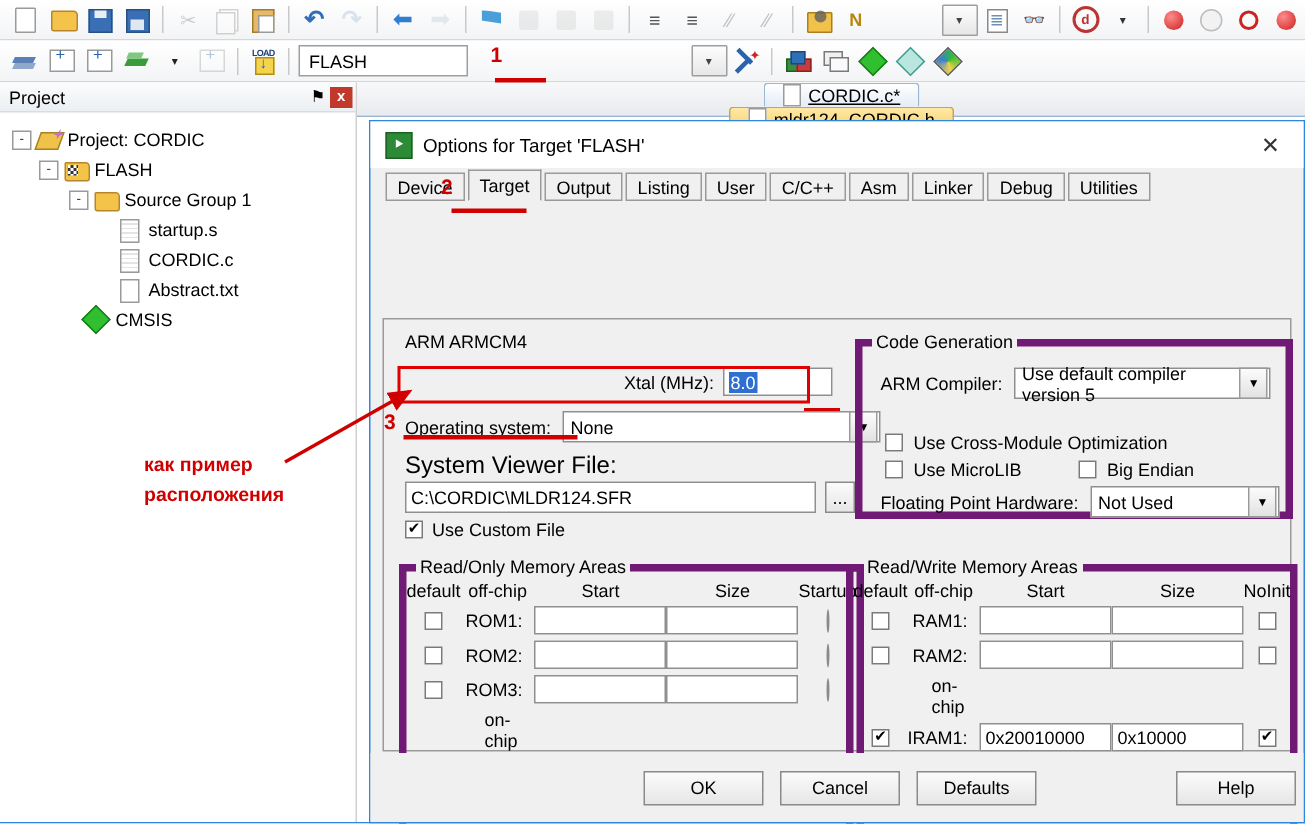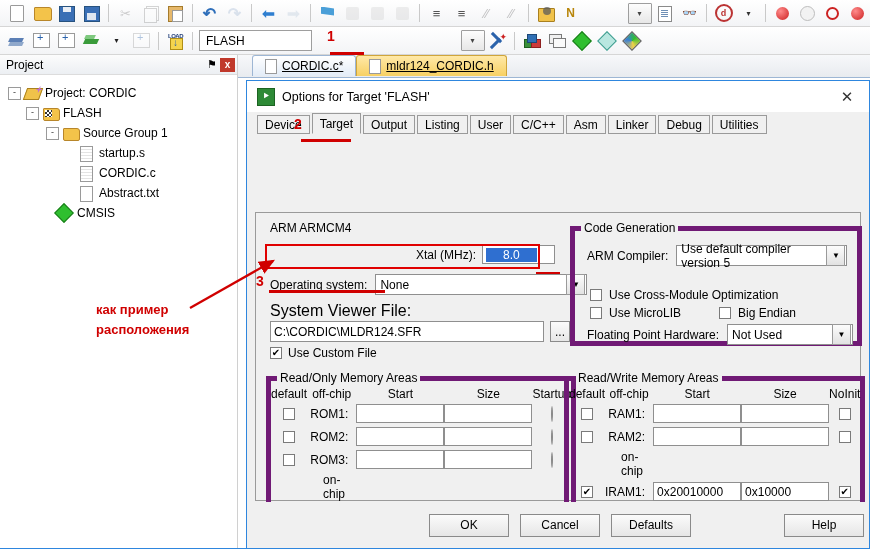--- a/index.html
+++ b/index.html
@@ -103,22 +103,22 @@
   .ico-prj{width:14px;height:10px;background:#f0c24a;border:1px solid #a9801f;transform:skewX(-20deg);}
   .ico-prj:after{content:"";position:absolute;right:-1px;top:-3px;width:7px;height:7px;background:#c06fd0;
     clip-path:polygon(50% 0,62% 38%,100% 50%,62% 62%,50% 100%,38% 62%,0 50%,38% 38%);}
   .ico-fldT{width:15px;height:11px;background:#f3c34a;border:1px solid #b8862a;border-radius:1px 3px 2px 2px;position:relative;}
   .ico-fldT.chk:after{content:"";position:absolute;left:1px;top:1px;width:7px;height:7px;
     background:repeating-conic-gradient(#333 0 25%,#fff 0 50%) 0 0/4px 4px;}
   .ico-file{width:11px;height:14px;background:#fff;border:1px solid #9a9a9a;position:relative;}
   .ico-file.shaded{background:repeating-linear-gradient(#fff,#fff 2px,#e4e4e4 2px,#e4e4e4 3px);}
   
   #editor-area{position:absolute;left:238px;top:55px;right:0;bottom:0;background:#fff;}
-  #tabbar{height:22px;display:flex;align-items:flex-start;padding-left:14px;
-    background:linear-gradient(#f7f8fa,#e8ebef);border-bottom:1px solid #9db6d4;}
+  #tabbar{height:22px;display:flex;align-items:center;padding-left:14px;
+    background:linear-gradient(#f7f8fa,#e8ebef);border-bottom:1px solid #9db6d4;flex-direction:column;}
   .etab{height:20px;display:flex;align-items:center;gap:5px;padding:0 12px;border:1px solid #9db6d4;
     border-bottom:none;border-radius:3px 3px 0 0;font-size:12px;position:relative;}
   .etab.active{background:linear-gradient(#ffffff,#e3ecf7);}
   .etab.inactive{background:linear-gradient(#ffe9a8,#f7d063);border-color:#cfa53b;}
   .etab .fi{width:10px;height:13px;background:#fff;border:1px solid #9a9a9a;}
   .etab .lbl{text-decoration:underline;}
   
   #dialog{position:absolute;left:246px;top:80px;width:624px;height:469px;background:#f0f0f0;
     border:1px solid #2e86de;box-sizing:border-box;}
   #dlg-title{height:31px;display:flex;align-items:center;padding:0 4px 0 10px;background:#fff;}
@@ -472,21 +472,21 @@
       </div>
   </div>
 
   <div id="dlg-body">
 
     <div class="mcu">ARM ARMCM4</div>
 
     <div class="xtal-row">
       <span>Xtal (MHz):</span>
       <span class="txtbox" style="width:73px;">
-        <span style="background:#2f6fd0;color:#fff;padding:0 17px;">8.0</span>
+        <span style="background:#2f6fd0;color:#fff;padding:0 1px;">8.0</span>
       </span>
     </div>
 
     <div class="os-row">
       <span>Operating system:</span>
       <span class="combo" style="width:212px;">
         <span class="cv">None</span>
         <span class="ca">▼</span>
       </span>
     </div>

